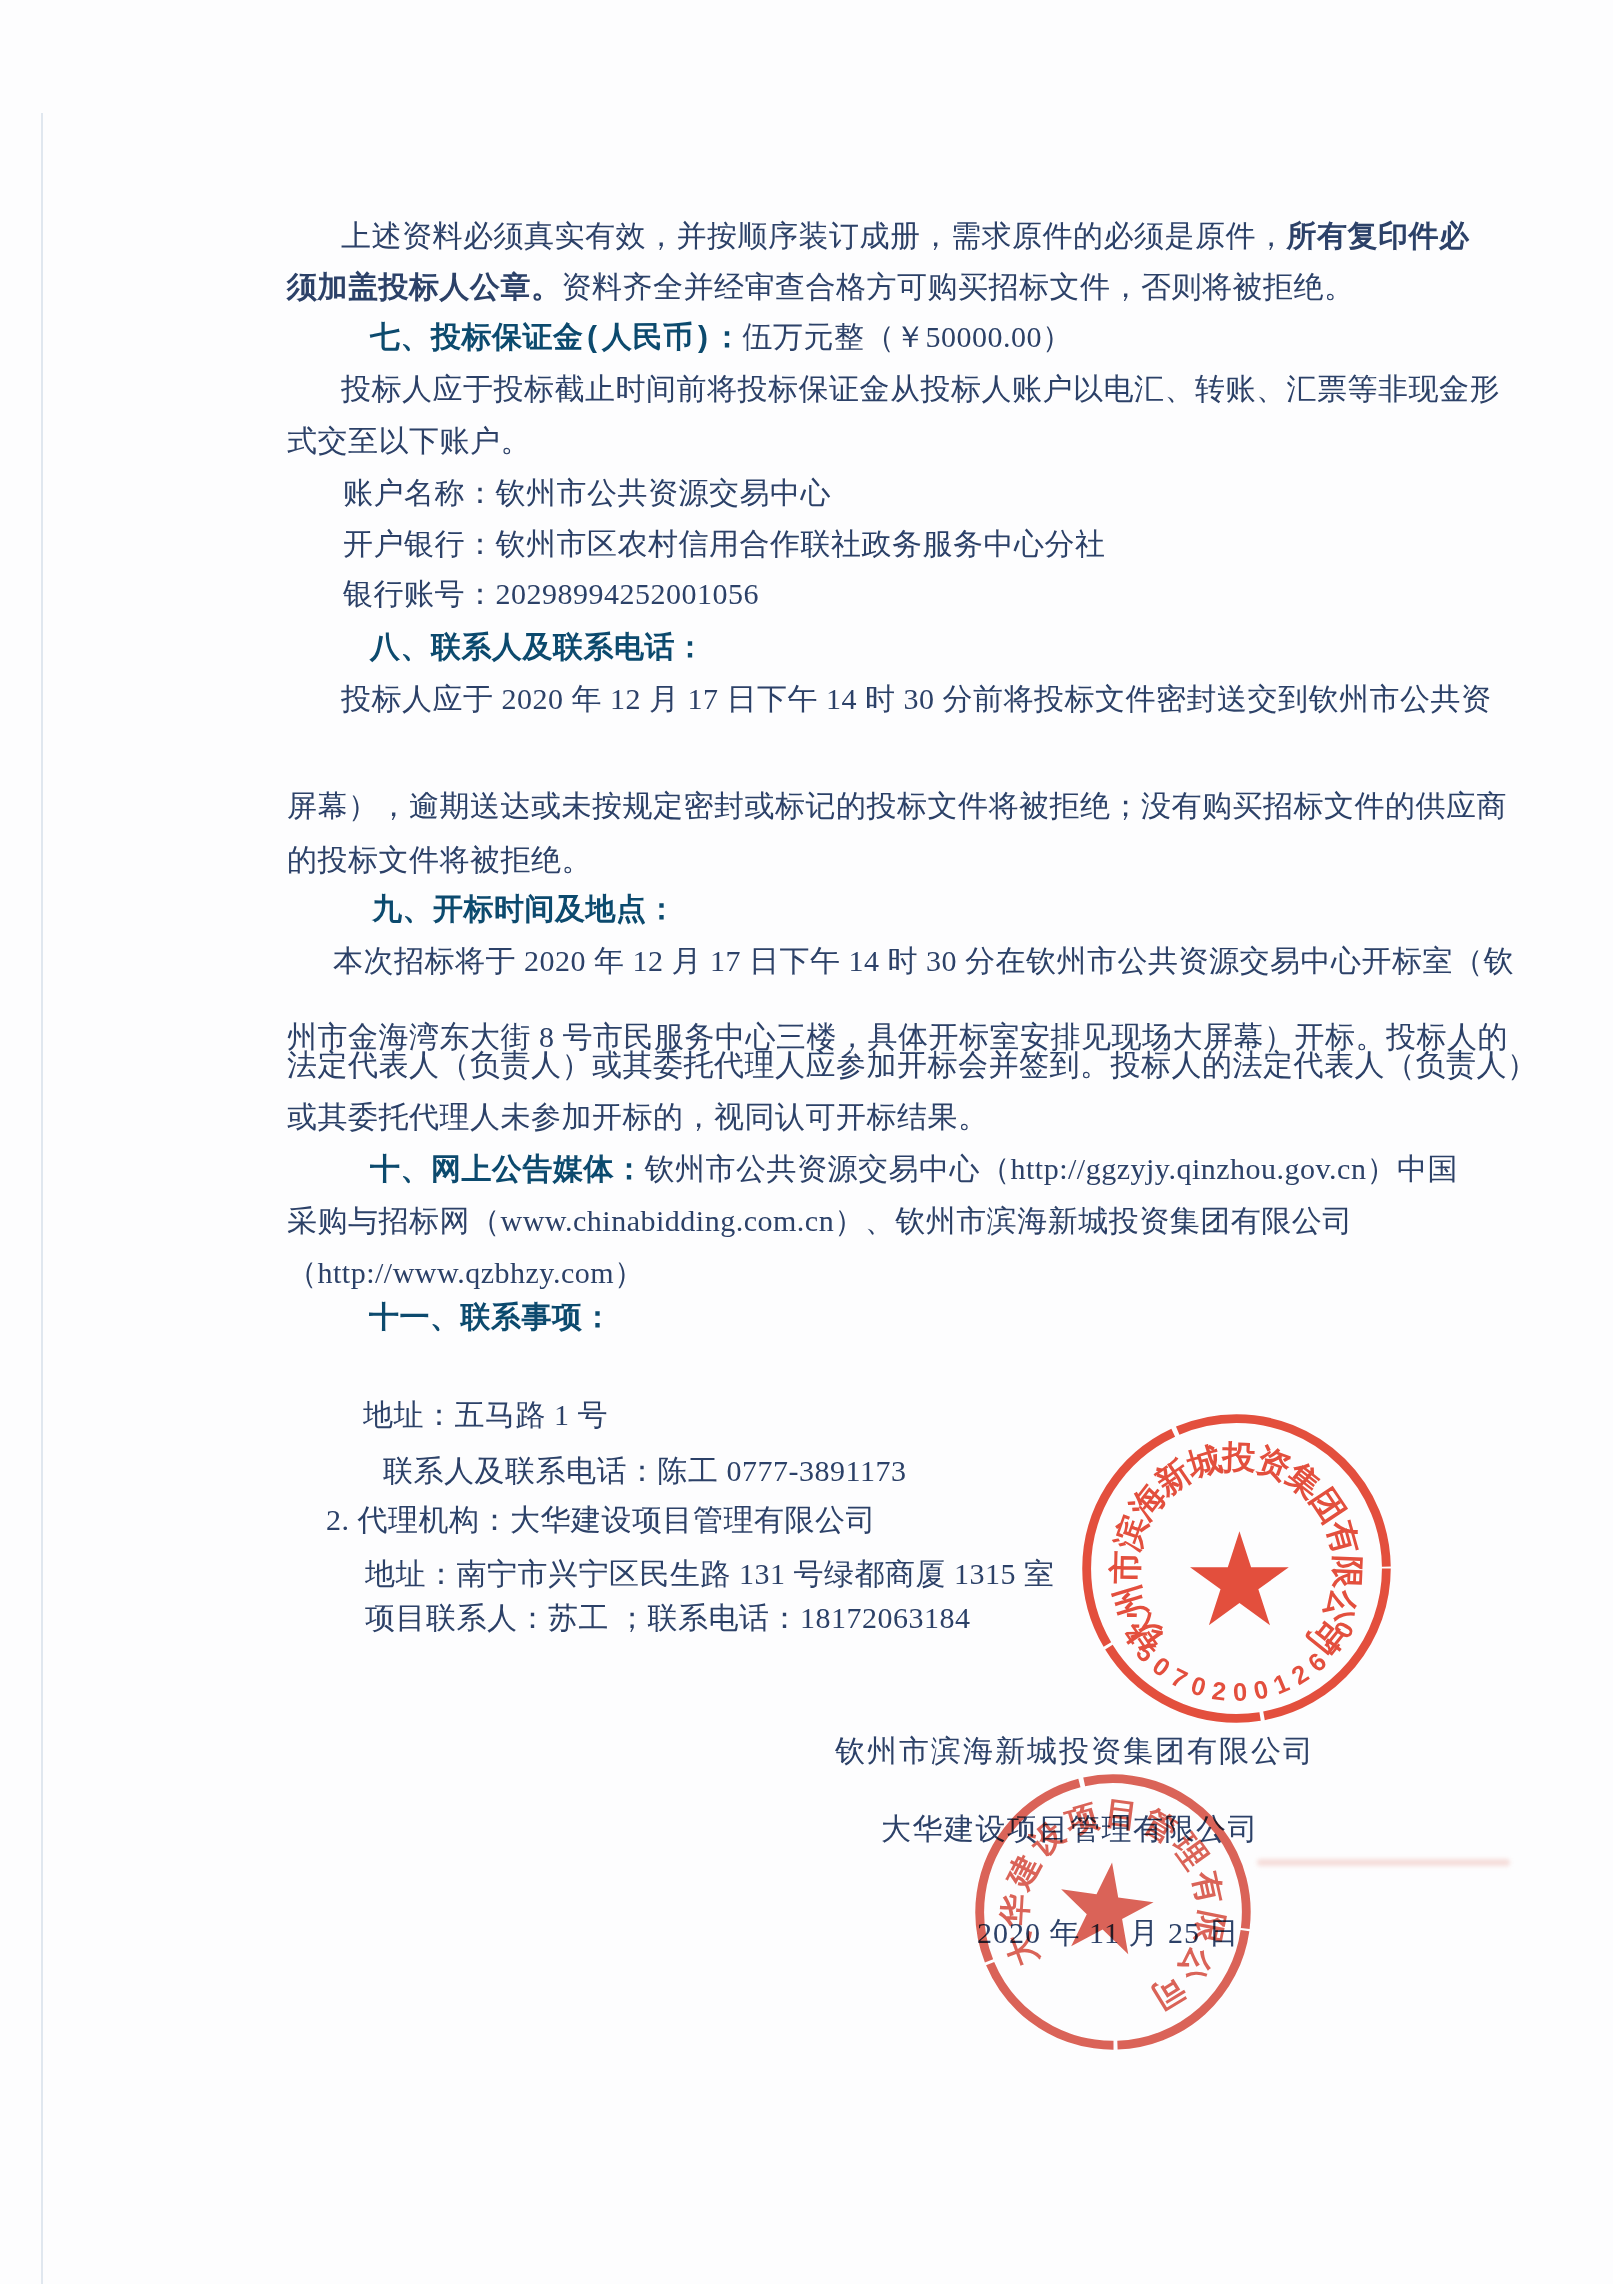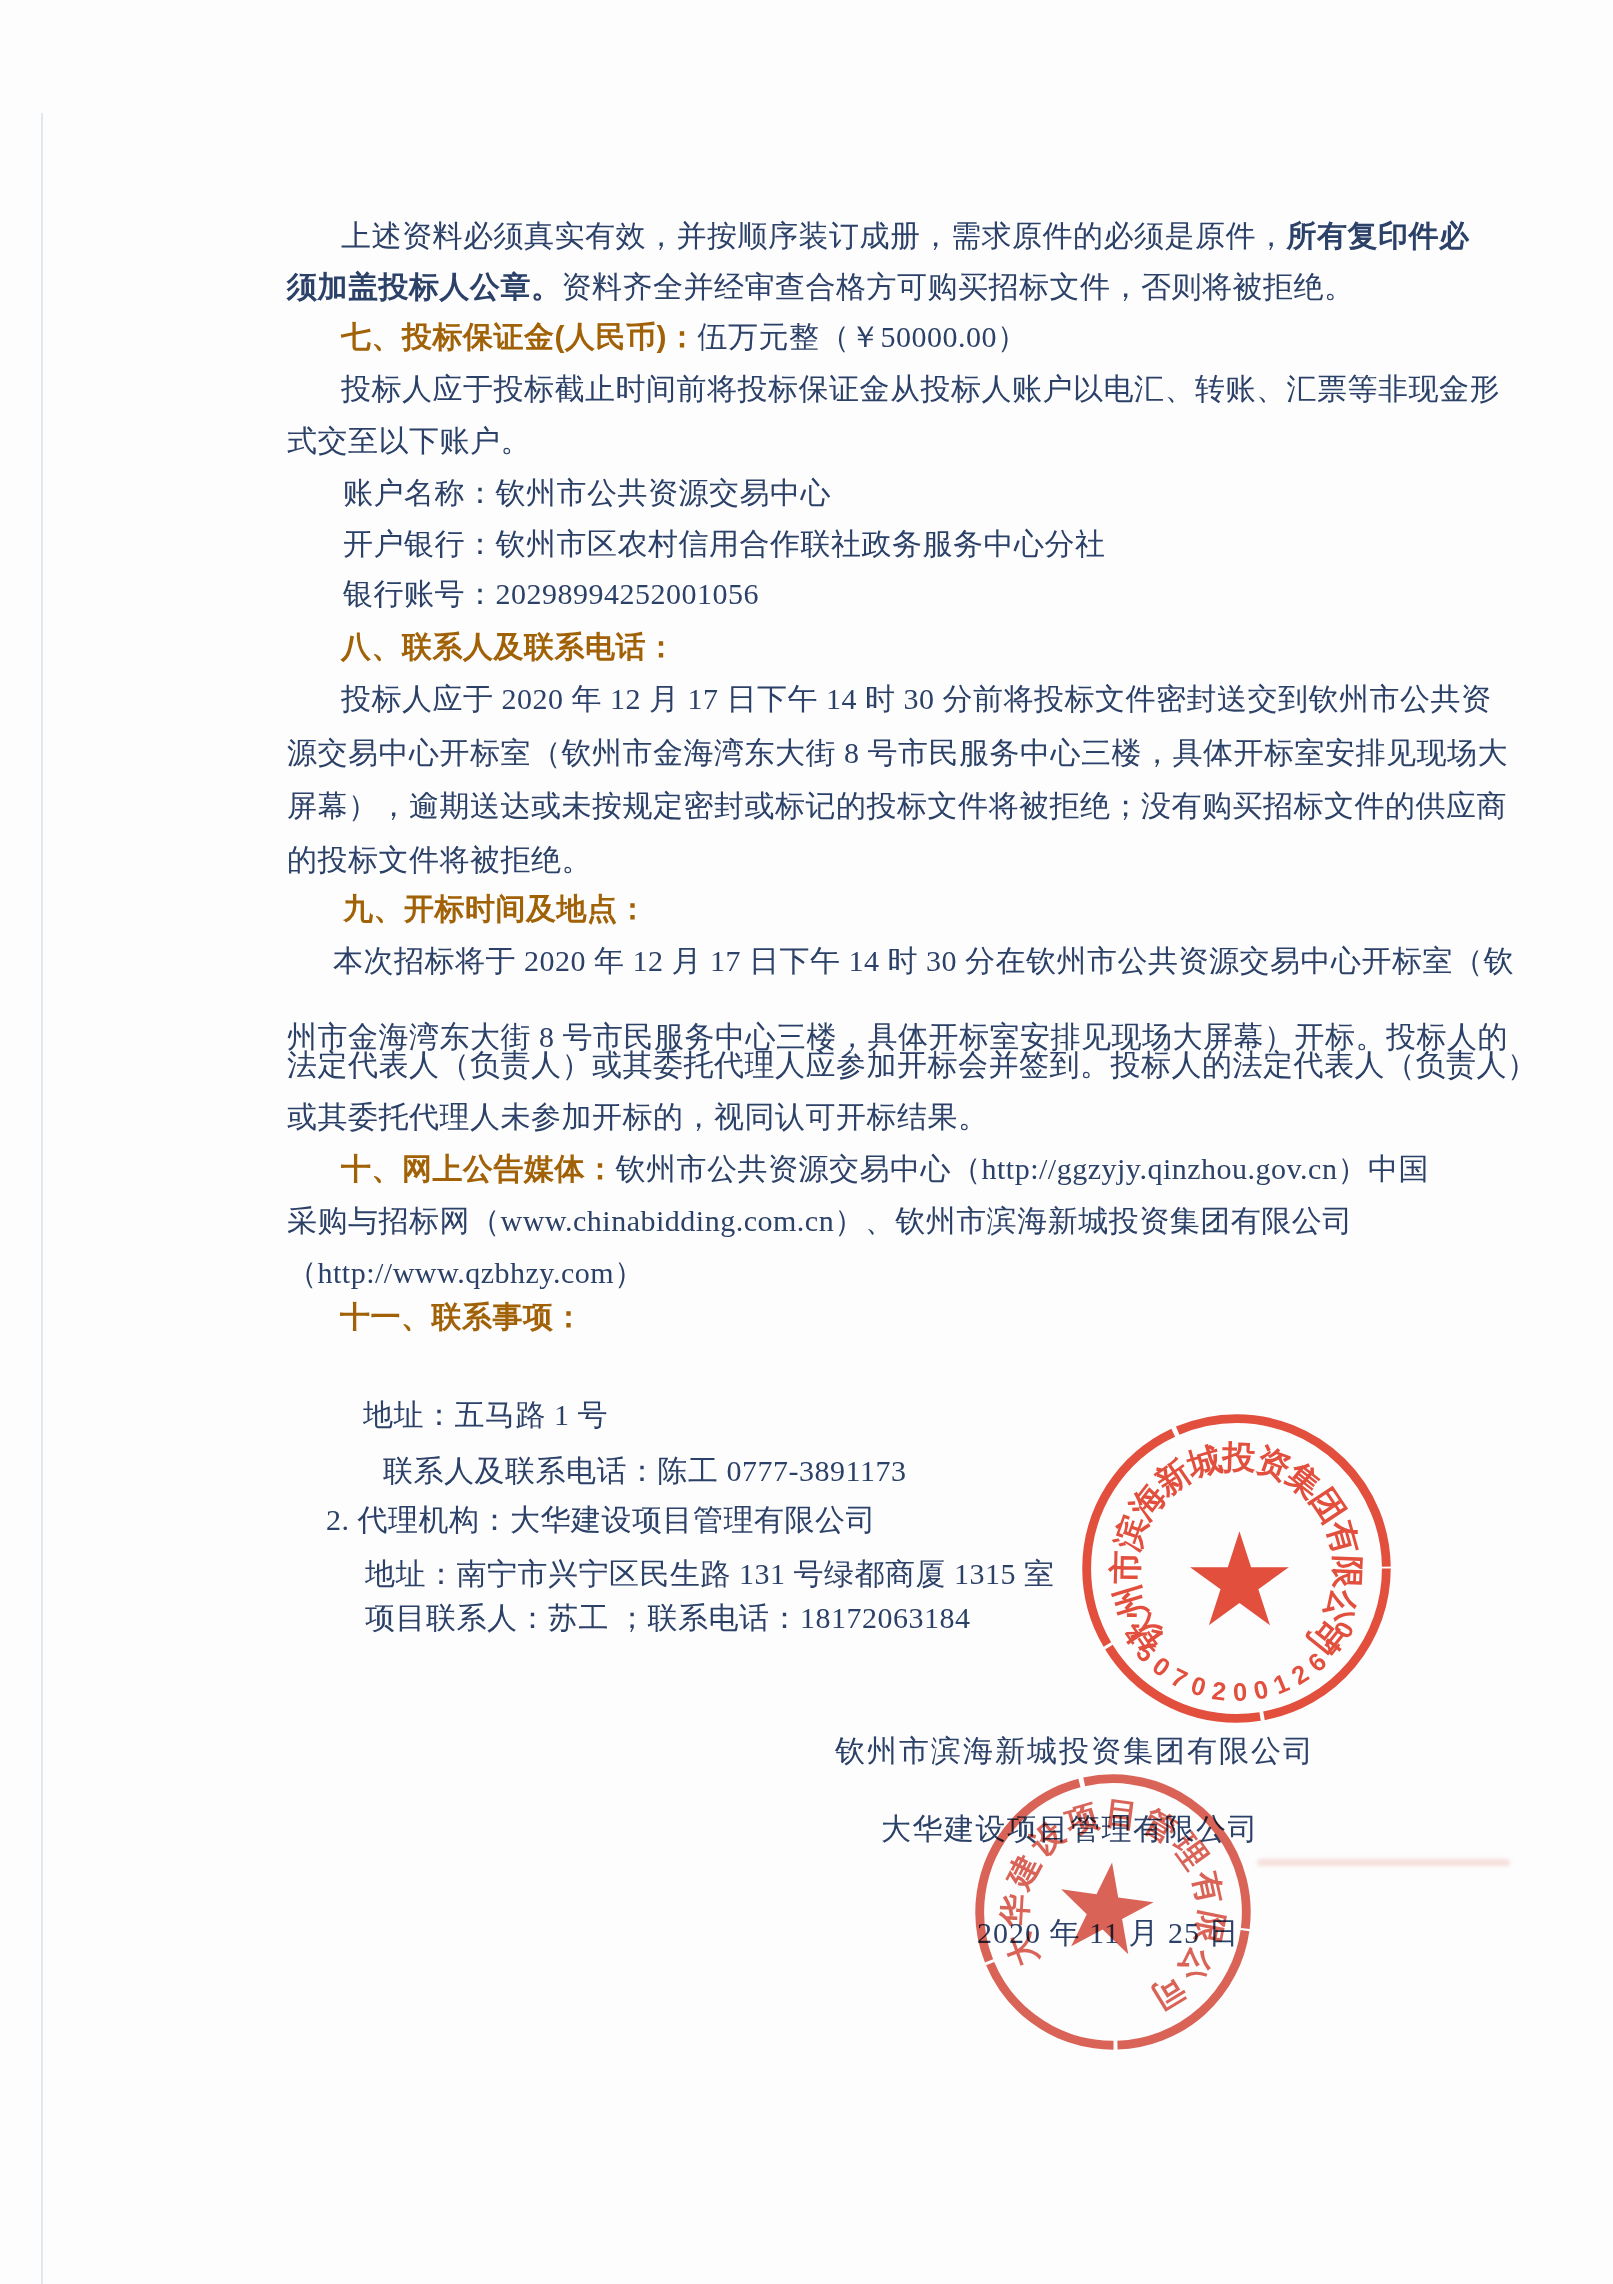--- a/index.html
+++ b/index.html
@@ -26,21 +26,21 @@
   .ln{
     position:absolute;
     white-space:nowrap;
     font-size:30px;
     line-height:51px;
     height:51px;
     letter-spacing:0.5px;
   }
   .r{font-family:"Liberation Serif","DejaVu Serif",serif;font-weight:400;}
   .bs{font-family:"Liberation Serif","DejaVu Serif",serif;font-weight:700;}
-  .hs{font-family:Liberation Sans, sans-serif;font-weight:700;color:#a16207;}
+  .hs{font-family:Liberation Mono, monospace;font-weight:700;color:#0c4a6e;margin-left:29px;}
   .sig{
     position:absolute;white-space:nowrap;font-size:30px;line-height:31px;
     letter-spacing:2px;color:#2c4168;
   }
   .seal{position:absolute;mix-blend-mode:multiply;}
   .seal text{font-family:"Liberation Sans","DejaVu Sans",sans-serif;}
 </style>
 </head>
 <body>
 
@@ -51,21 +51,20 @@
   <div class="ln" style="left:341px;top:210px"><span class="r">上述资料必须真实有效，并按顺序装订成册，需求原件的必须是原件，</span><span class="bs">所有复印件必</span></div>
   <div class="ln" style="left:287px;top:261px"><span class="bs">须加盖投标人公章。</span><span class="r">资料齐全并经审查合格方可购买招标文件，否则将被拒绝。</span></div>
   <div class="ln" style="left:341px;top:311px"><span class="hs">七、投标保证金(人民币)：</span><span class="r">伍万元整（￥50000.00）</span></div>
   <div class="ln" style="left:341px;top:363px"><span class="r">投标人应于投标截止时间前将投标保证金从投标人账户以电汇、转账、汇票等非现金形</span></div>
   <div class="ln" style="left:287px;top:415px"><span class="r">式交至以下账户。</span></div>
   <div class="ln" style="left:343px;top:467px"><span class="r">账户名称：钦州市公共资源交易中心</span></div>
   <div class="ln" style="left:343px;top:518px"><span class="r">开户银行：钦州市区农村信用合作联社政务服务中心分社</span></div>
   <div class="ln" style="left:343px;top:568px"><span class="r">银行账号：20298994252001056</span></div>
   <div class="ln" style="left:341px;top:621px"><span class="hs">八、联系人及联系电话：</span></div>
   <div class="ln" style="left:341px;top:673px"><span class="r">投标人应于 2020 年 12 月 17 日下午 14 时 30 分前将投标文件密封送交到钦州市公共资</span></div>
-  <div class="ln" style="left:287px;top:727px"><span class="r">源交易中心开标室（钦州市金海湾东大街 8 号市民服务中心三楼，具体开标室安排见现场大</span></div>
   <div class="ln" style="left:287px;top:780px"><span class="r">屏幕），逾期送达或未按规定密封或标记的投标文件将被拒绝；没有购买招标文件的供应商</span></div>
   <div class="ln" style="left:343px;top:883px"><span class="hs">九、开标时间及地点：</span></div>
   <div class="ln" style="left:287px;top:834px"><span class="r">的投标文件将被拒绝。</span></div>
   <div class="ln" style="left:333px;top:935px"><span class="r">本次招标将于 2020 年 12 月 17 日下午 14 时 30 分在钦州市公共资源交易中心开标室（钦</span></div>
   <div class="ln" style="left:287px;top:1011px"><span class="r">州市金海湾东大街 8 号市民服务中心三楼，具体开标室安排见现场大屏幕）开标。投标人的</span></div>
   <div class="ln" style="left:287px;top:1039px"><span class="r">法定代表人（负责人）或其委托代理人应参加开标会并签到。投标人的法定代表人（负责人）</span></div>
   <div class="ln" style="left:287px;top:1091px"><span class="r">或其委托代理人未参加开标的，视同认可开标结果。</span></div>
   <div class="ln" style="left:341px;top:1143px"><span class="hs">十、网上公告媒体：</span><span class="r">钦州市公共资源交易中心（http://ggzyjy.qinzhou.gov.cn）中国</span></div>
   <div class="ln" style="left:287px;top:1195px"><span class="r">采购与招标网（www.chinabidding.com.cn）、钦州市滨海新城投资集团有限公司</span></div>
   <div class="ln" style="left:287px;top:1247px"><span class="r">（http://www.qzbhzy.com）</span></div>

